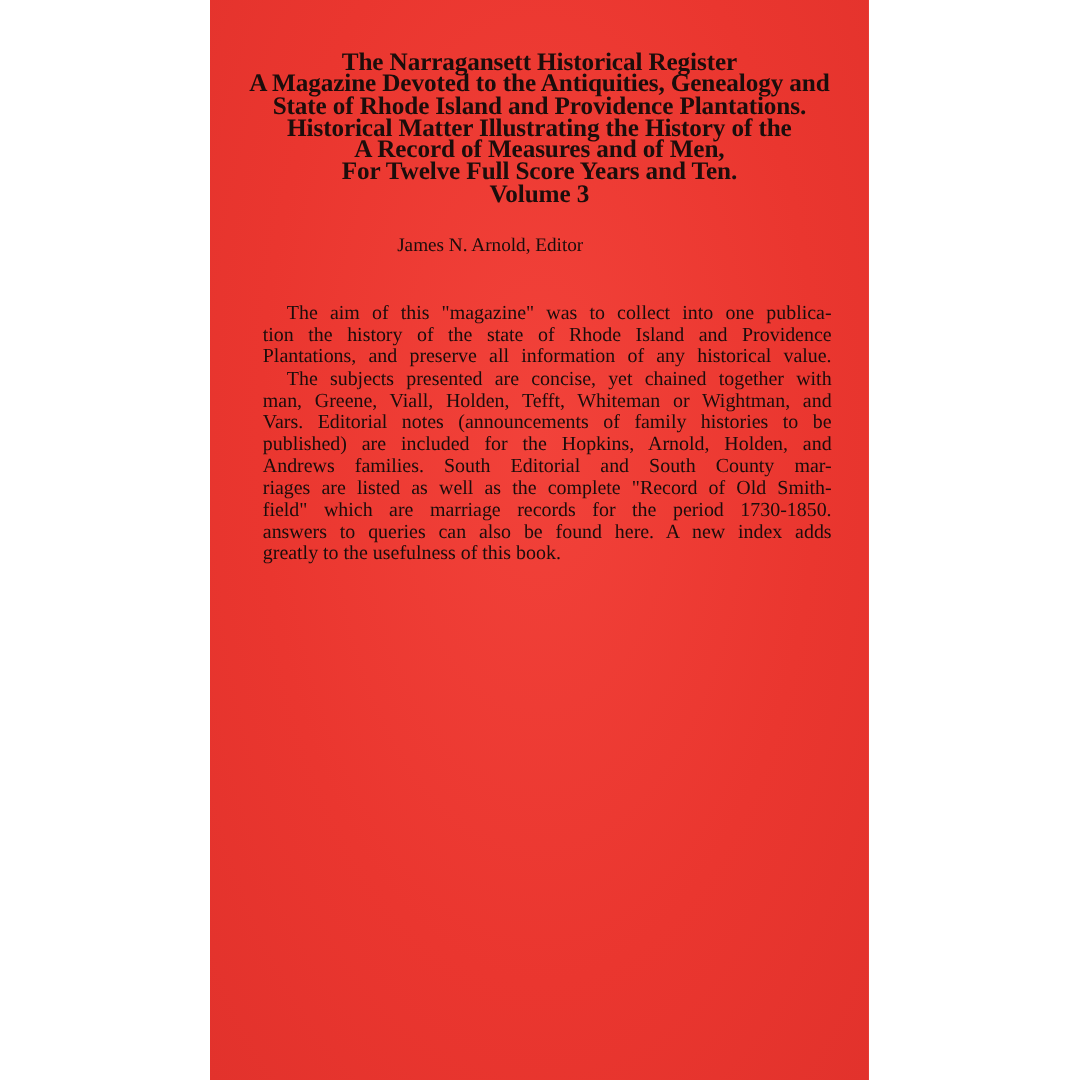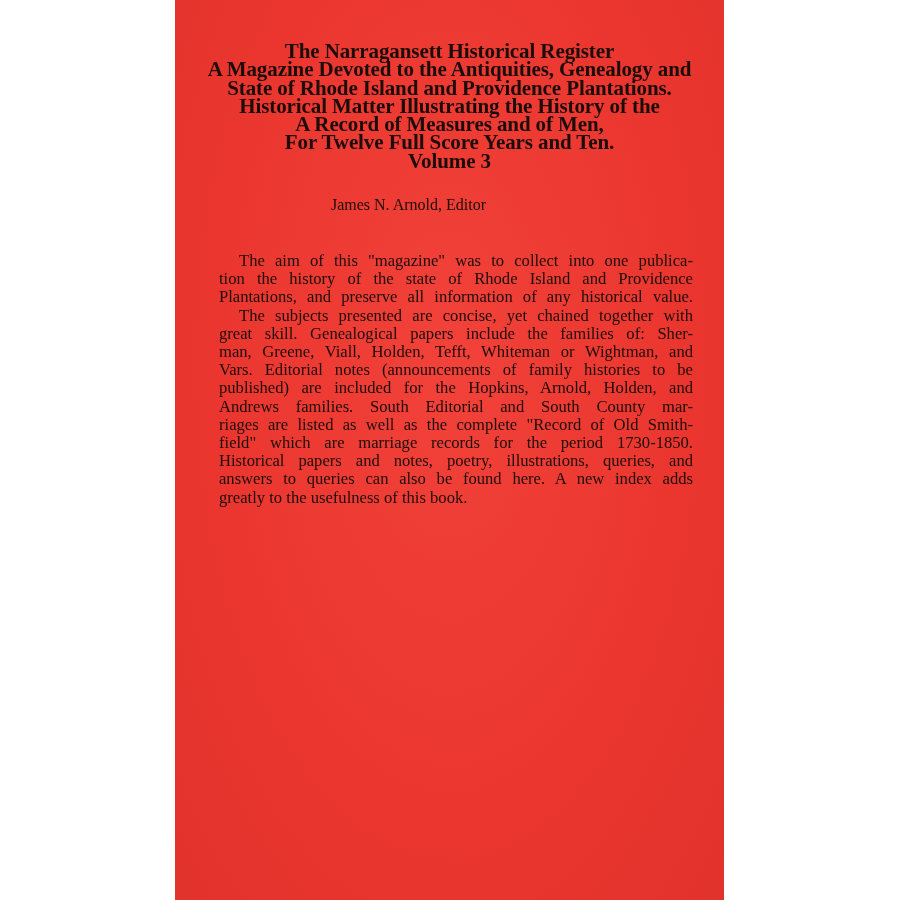--- a/index.html
+++ b/index.html
@@ -89,27 +89,25 @@
     <span class="title-line">Volume 3</span>
   </div>
 
   <div class="editor">James N. Arnold, Editor</div>
 
   <div class="description">
     <span class="desc-line indent">The aim of this "magazine" was to collect into one publica-</span>
     <span class="desc-line">tion the history of the state of Rhode Island and Providence</span>
     <span class="desc-line">Plantations, and preserve all information of any historical value.</span>
     <span class="desc-line indent">The subjects presented are concise, yet chained together with</span>
-    <span class="desc-line">great skill. Genealogical papers include the families of: Sher-</span>
     <span class="desc-line">man, Greene, Viall, Holden, Tefft, Whiteman or Wightman, and</span>
     <span class="desc-line">Vars. Editorial notes (announcements of family histories to be</span>
     <span class="desc-line">published) are included for the Hopkins, Arnold, Holden, and</span>
     <span class="desc-line">Andrews families.  South Editorial and South County mar-</span>
     <span class="desc-line">riages are listed as well as the complete "Record of Old Smith-</span>
     <span class="desc-line">field" which are marriage records for the period 1730-1850.</span>
-    <span class="desc-line">Historical papers and notes, poetry, illustrations, queries, and</span>
     <span class="desc-line">answers to queries can also be found here.  A new index adds</span>
     <span class="desc-line last">greatly to the usefulness of this book.</span>
   </div>
 
   <div class="isbn">ISBN 0-7884-0098-3</div>
 
 </div>
 
 </body></html>

